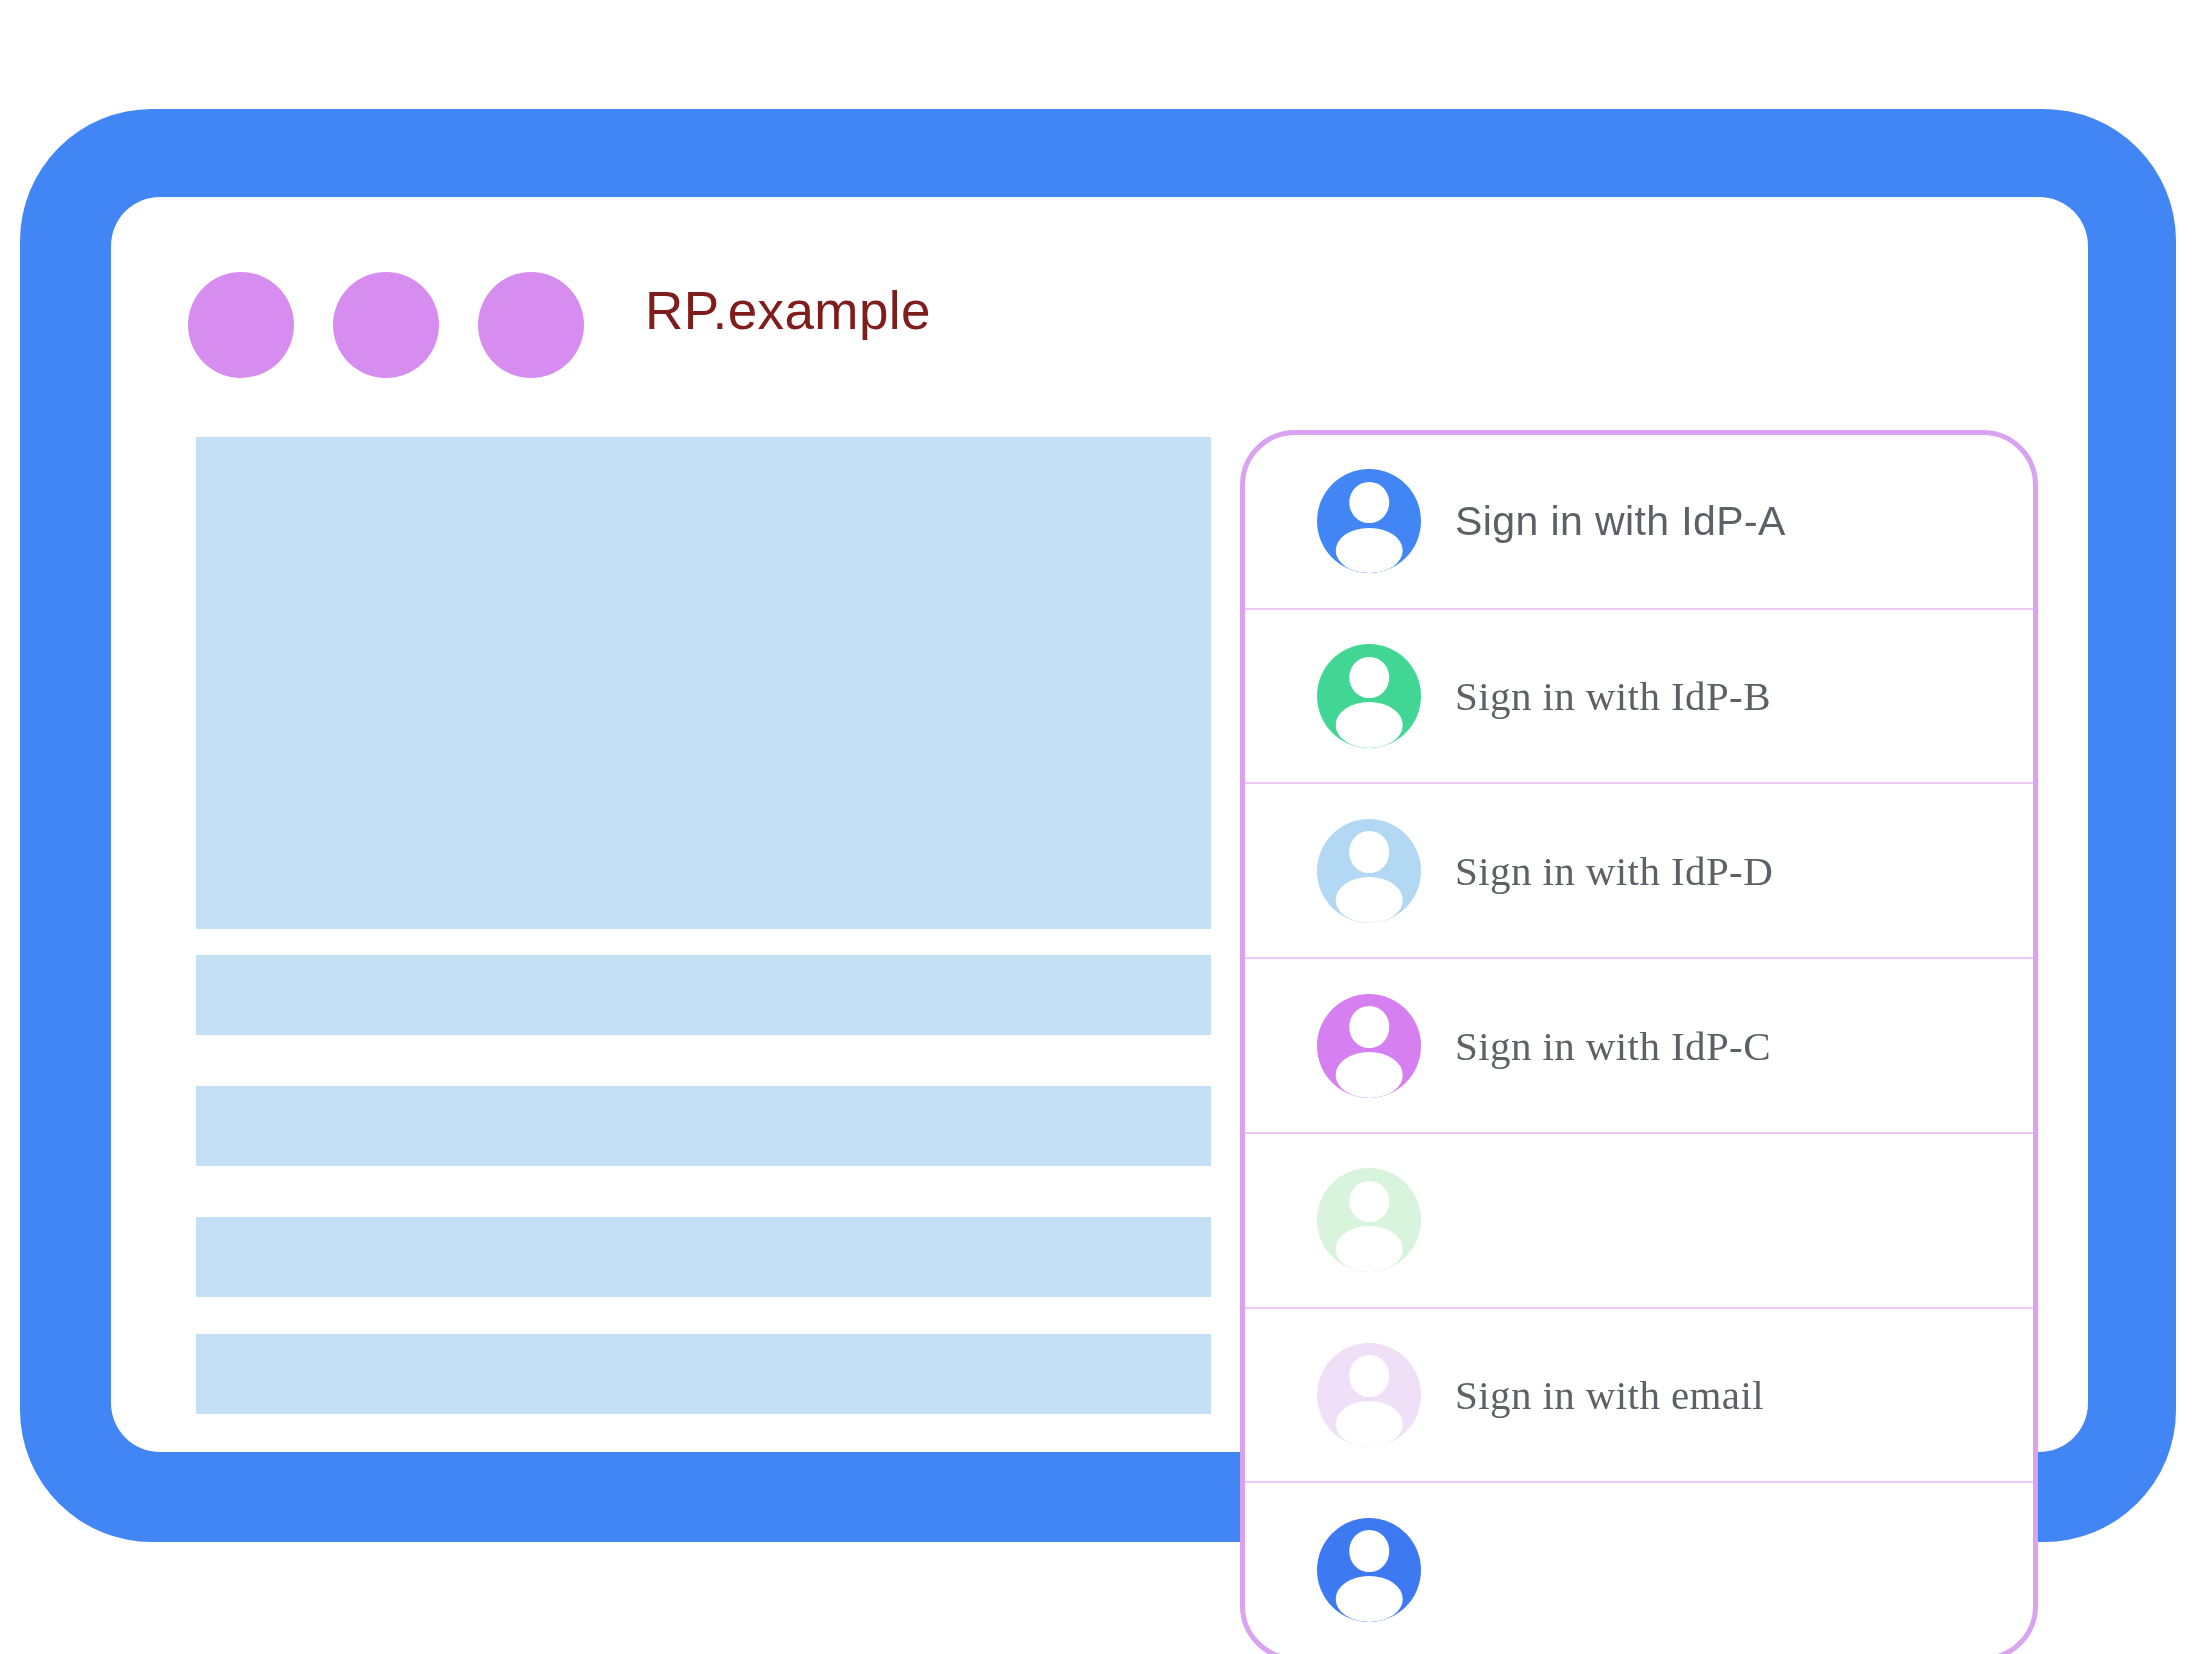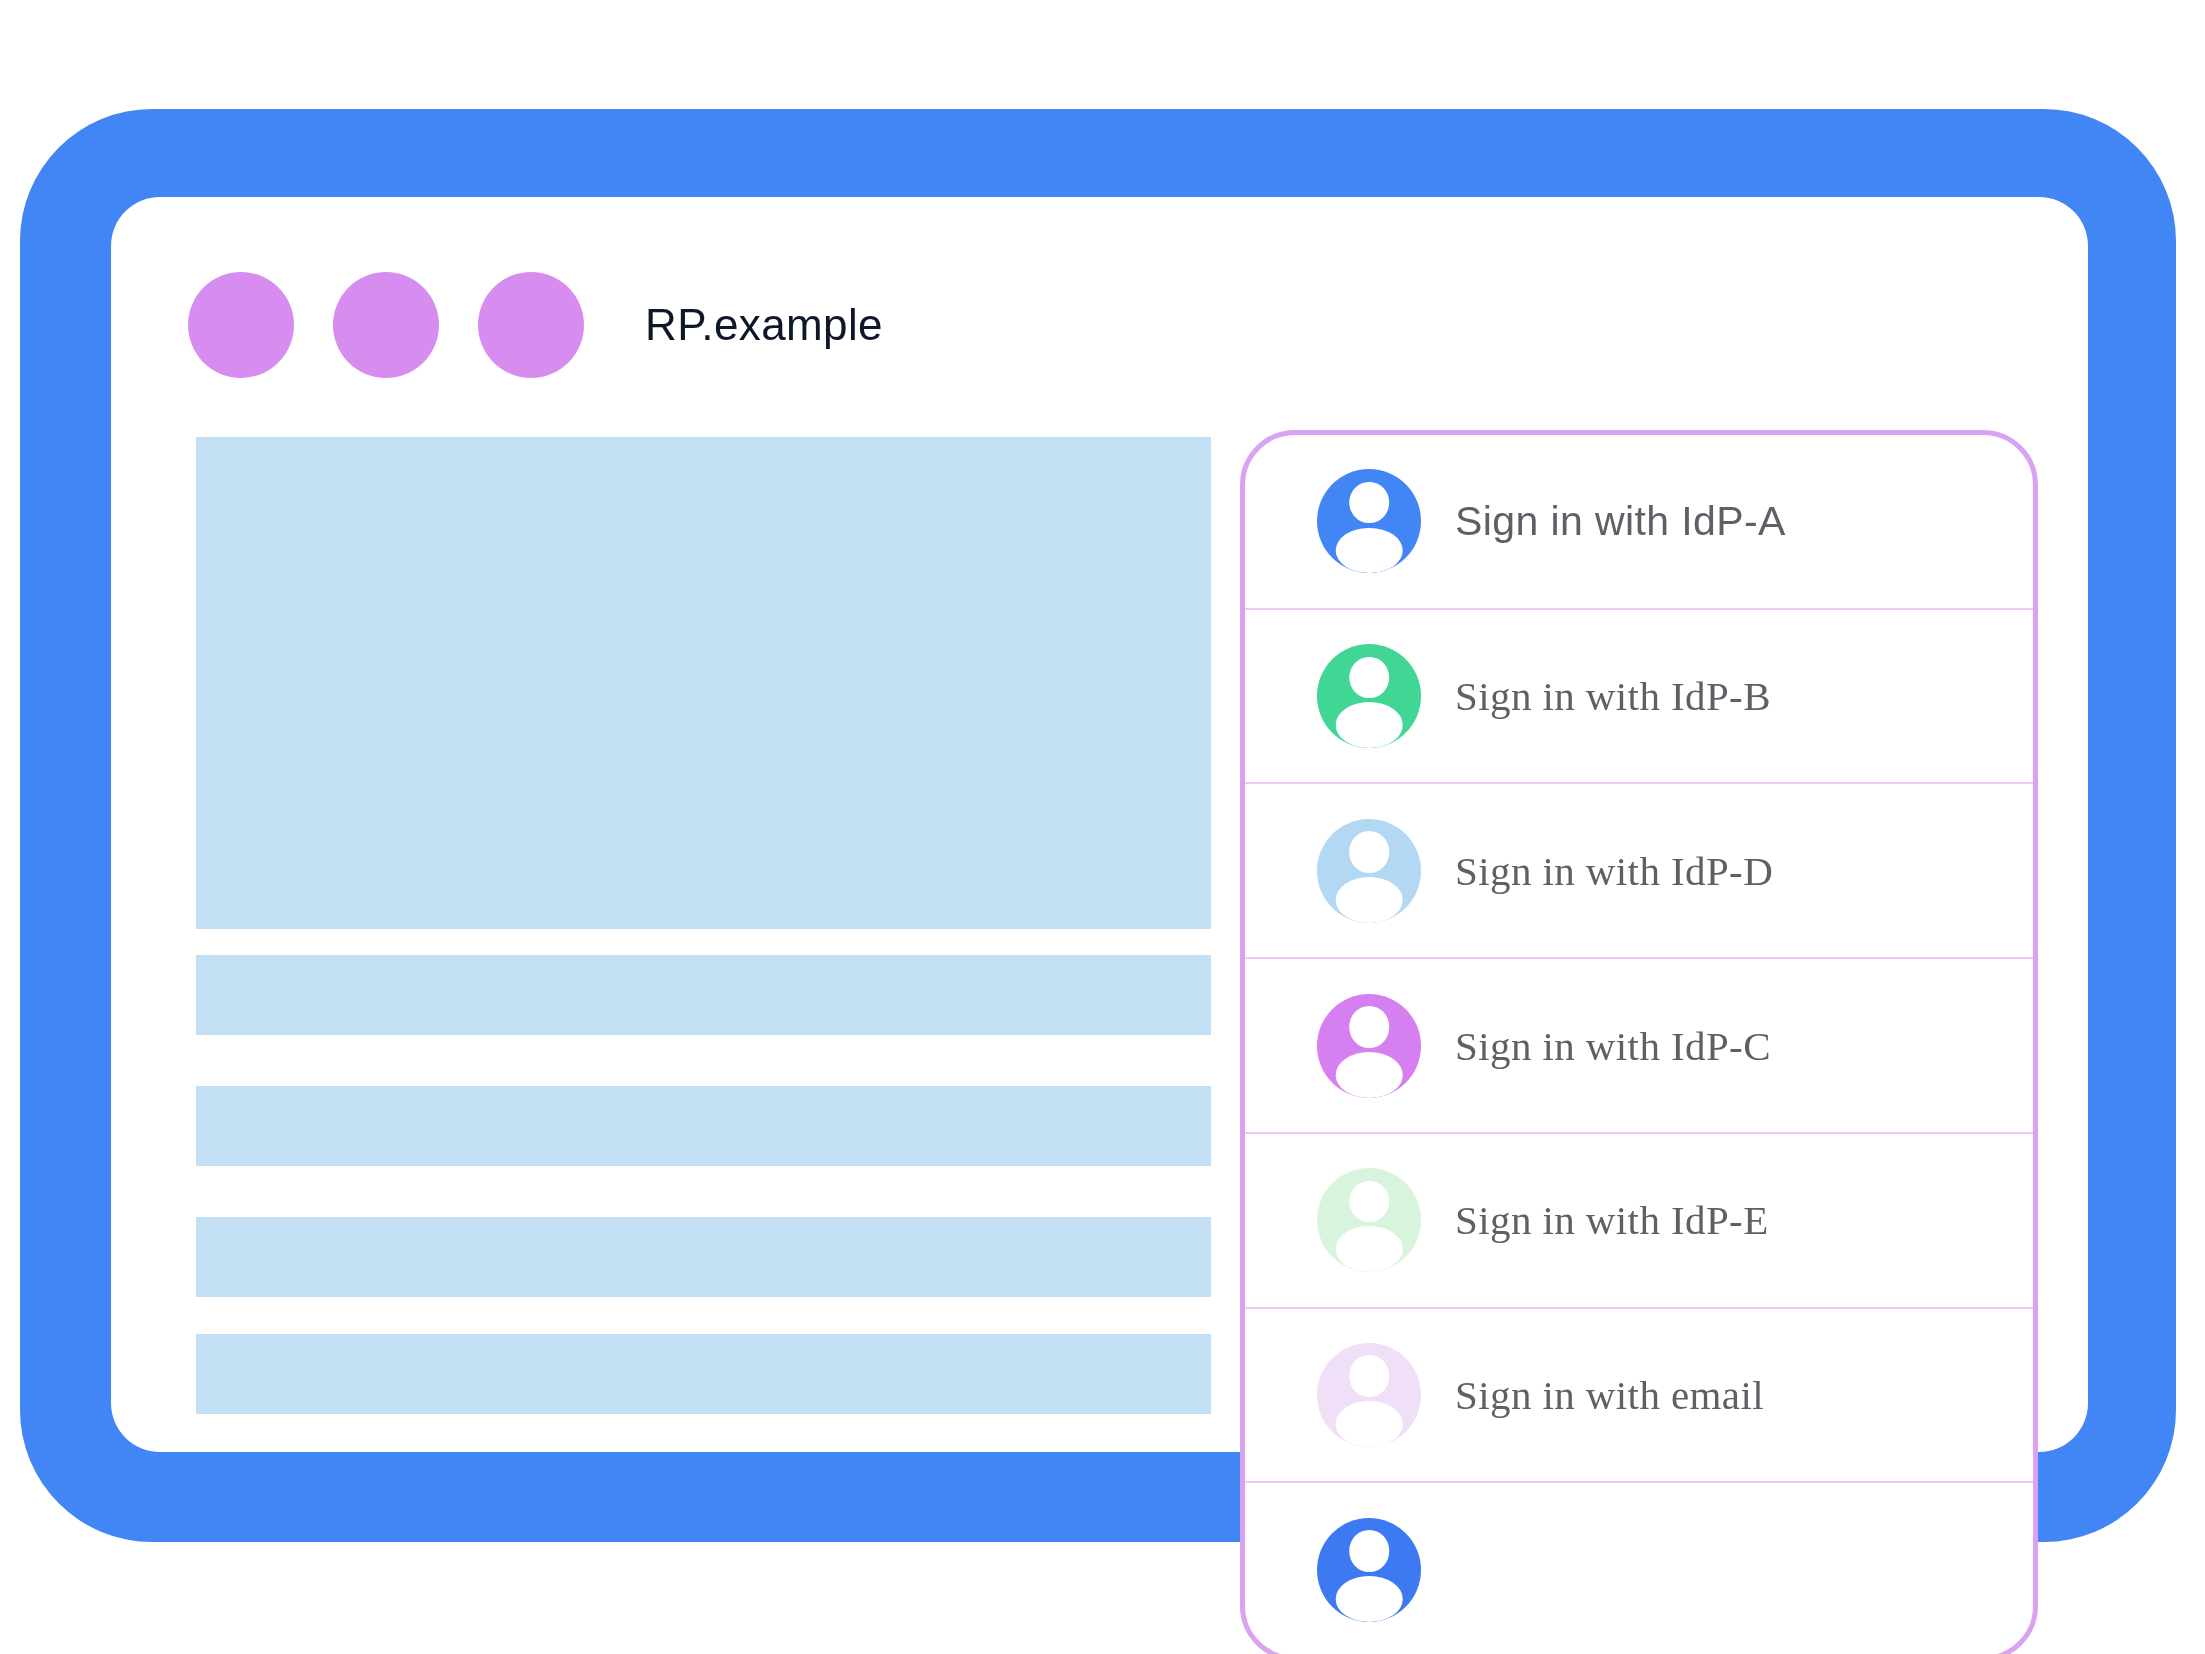--- a/index.html
+++ b/index.html
@@ -35,23 +35,23 @@
     position:absolute;left:1609px;top:1446px;width:101px;height:101px;
     border-radius:50%;background:var(--frame,#4285f4);
   }
   
   .dot{
     position:absolute;top:272px;width:106px;height:106px;border-radius:50%;
     background:var(--dot,#d78df0);
   }
   .dot.d1{left:188px;} .dot.d2{left:333px;} .dot.d3{left:478px;}
   .title{
-    position:absolute;left:645px;top:272px;height:106px;
+    position:absolute;left:645px;top:257px;height:106px;
     display:flex;align-items:center;
-    font-size:44px;color:#0f172a;letter-spacing:0.4px;
+    font-size:53px;color:#7f1d1d;letter-spacing:0.4px;
   }
   
   .block{
     position:absolute;left:196px;width:1015px;
     background:var(--content,#c4e0f4);
   }
   .block.hero{top:437px;height:492px;}
   .block.b1{top:955px;height:80px;}
   .block.b2{top:1086px;height:80px;}
   .block.b3{top:1217px;height:80px;}
@@ -144,21 +144,20 @@
           <span class="head"></span>
           <span class="torso"></span>
         </span>
       <span class="label">Sign in with IdP-C</span>
     </div>
     <div class="row">
       <span class="avatar" style="background: rgb(216, 244, 220);">
           <span class="head"></span>
           <span class="torso"></span>
         </span>
-      <span class="label">Sign in with IdP-E</span>
     </div>
     <div class="row">
       <span class="avatar" style="background: rgb(239, 223, 247);">
           <span class="head"></span>
           <span class="torso"></span>
         </span>
       <span class="label">Sign in with email</span>
     </div>
     <div class="row">
       <span class="avatar" style="background: rgb(61, 122, 242);">

